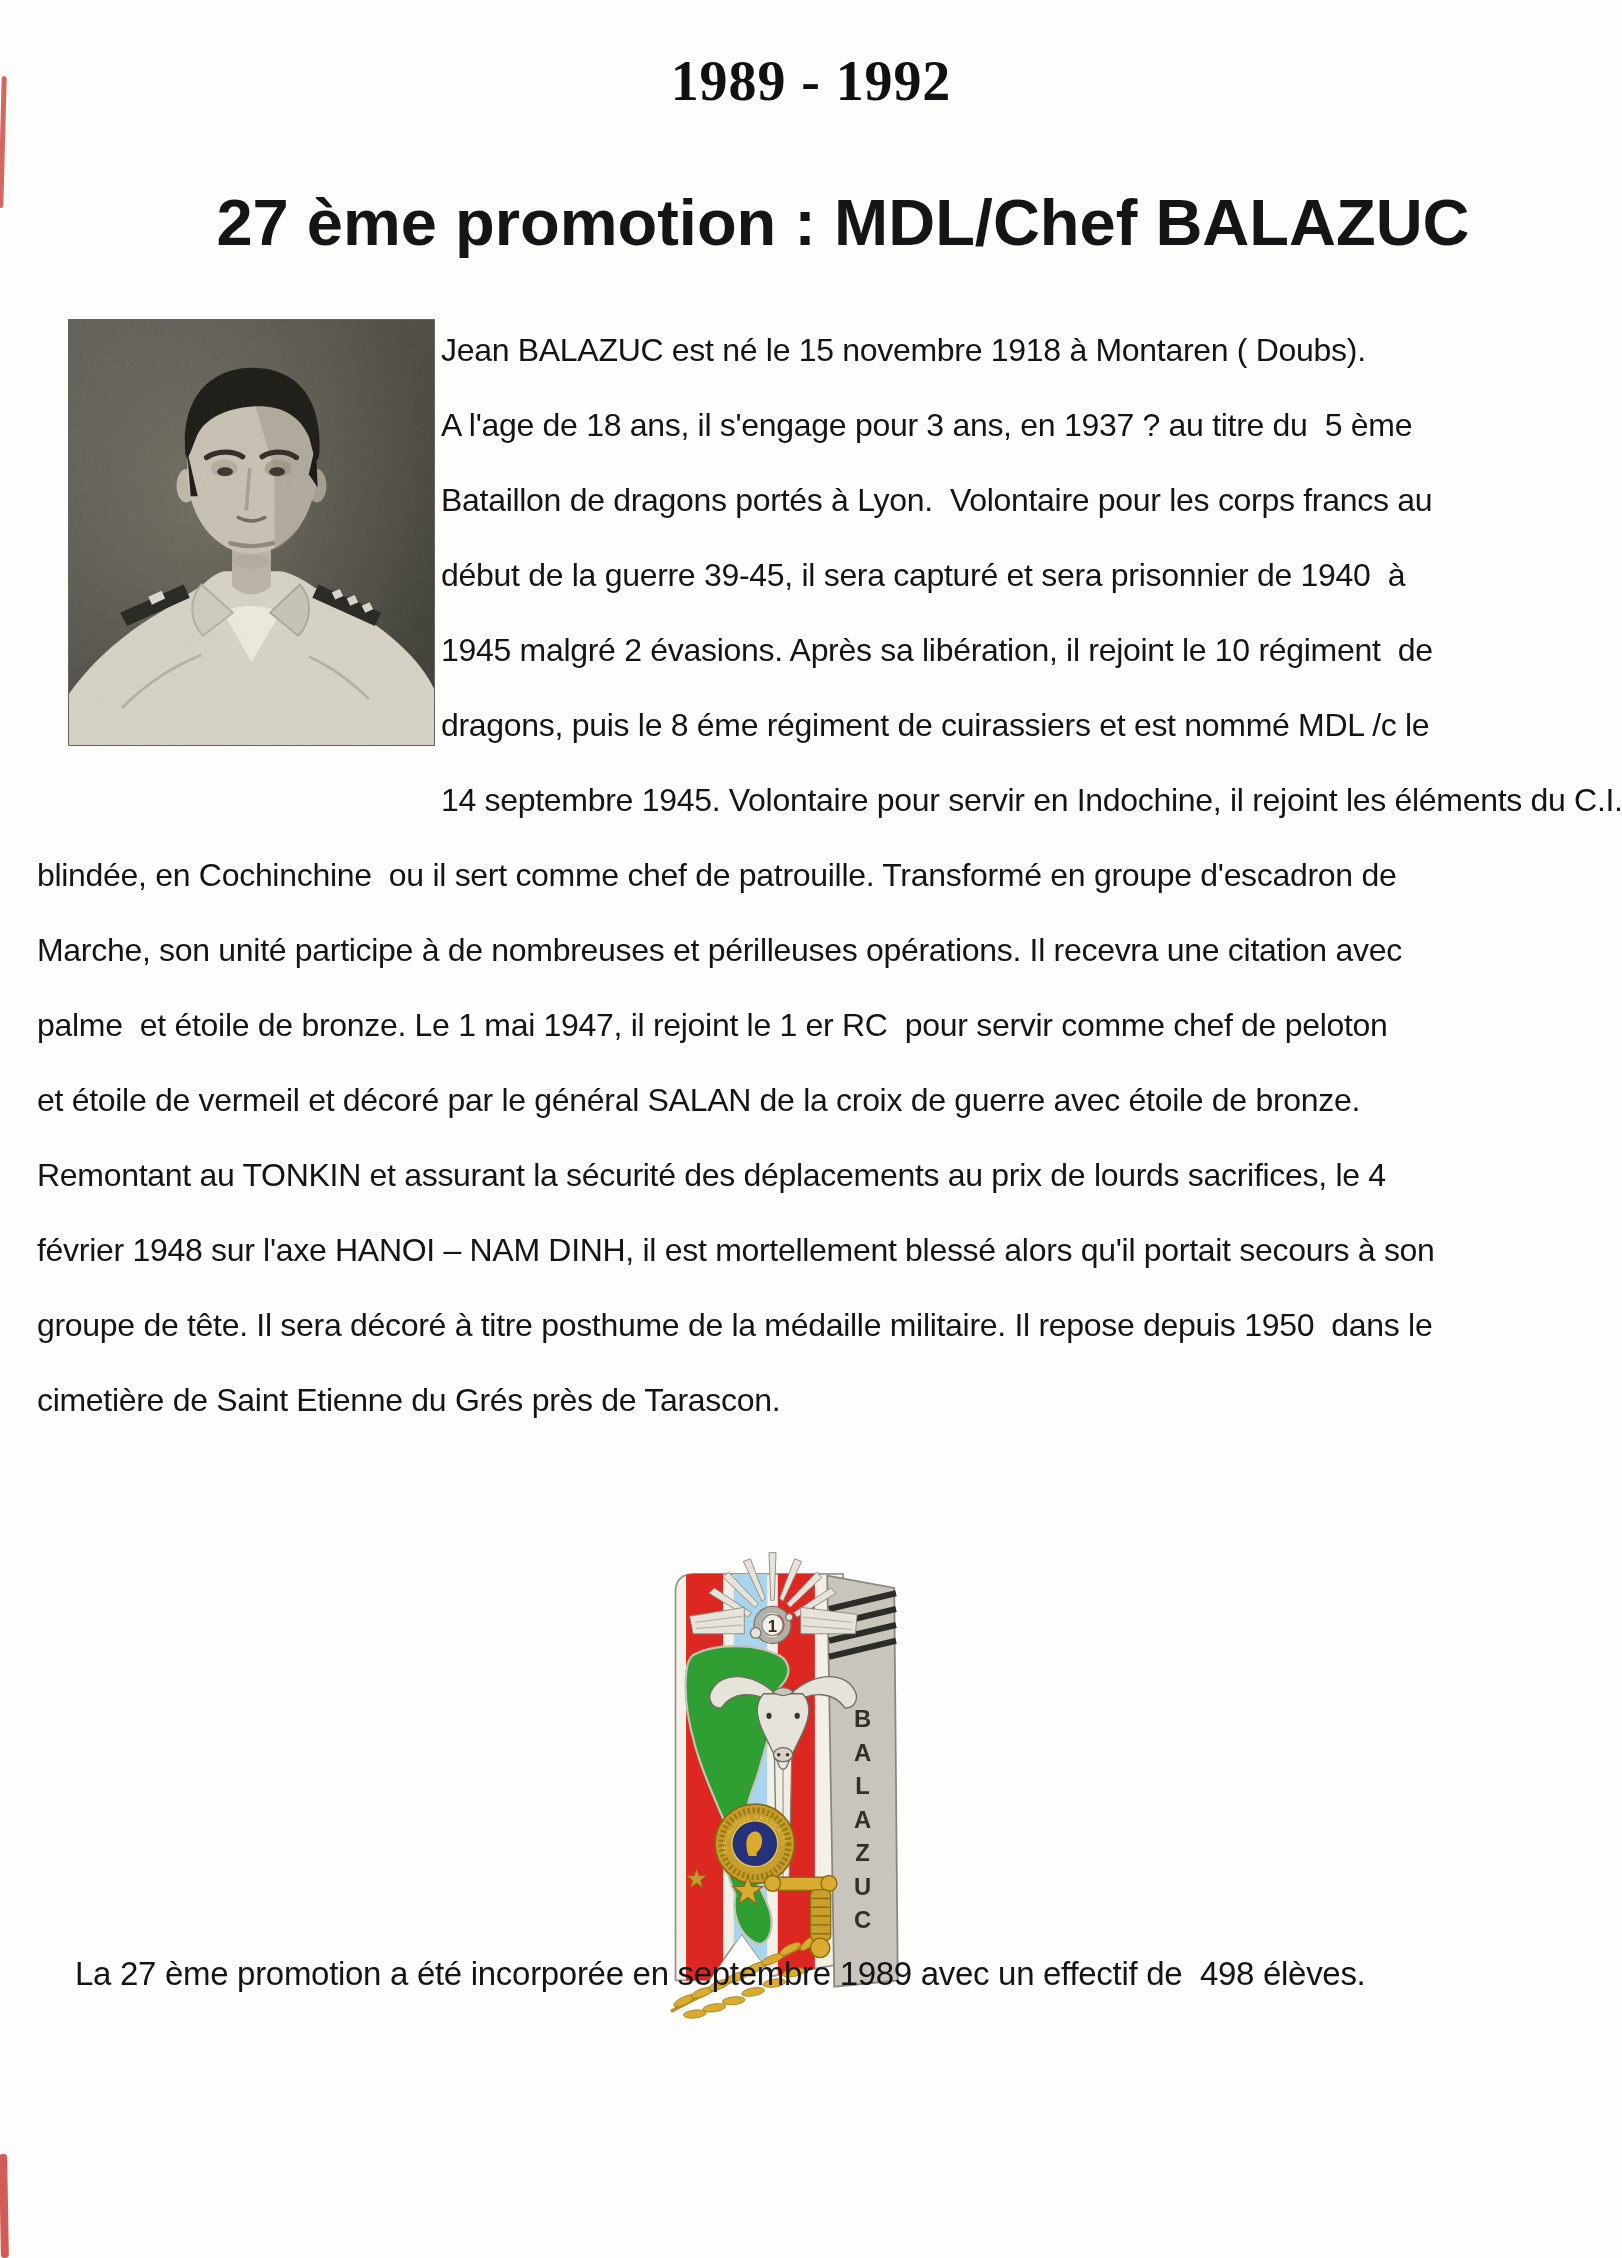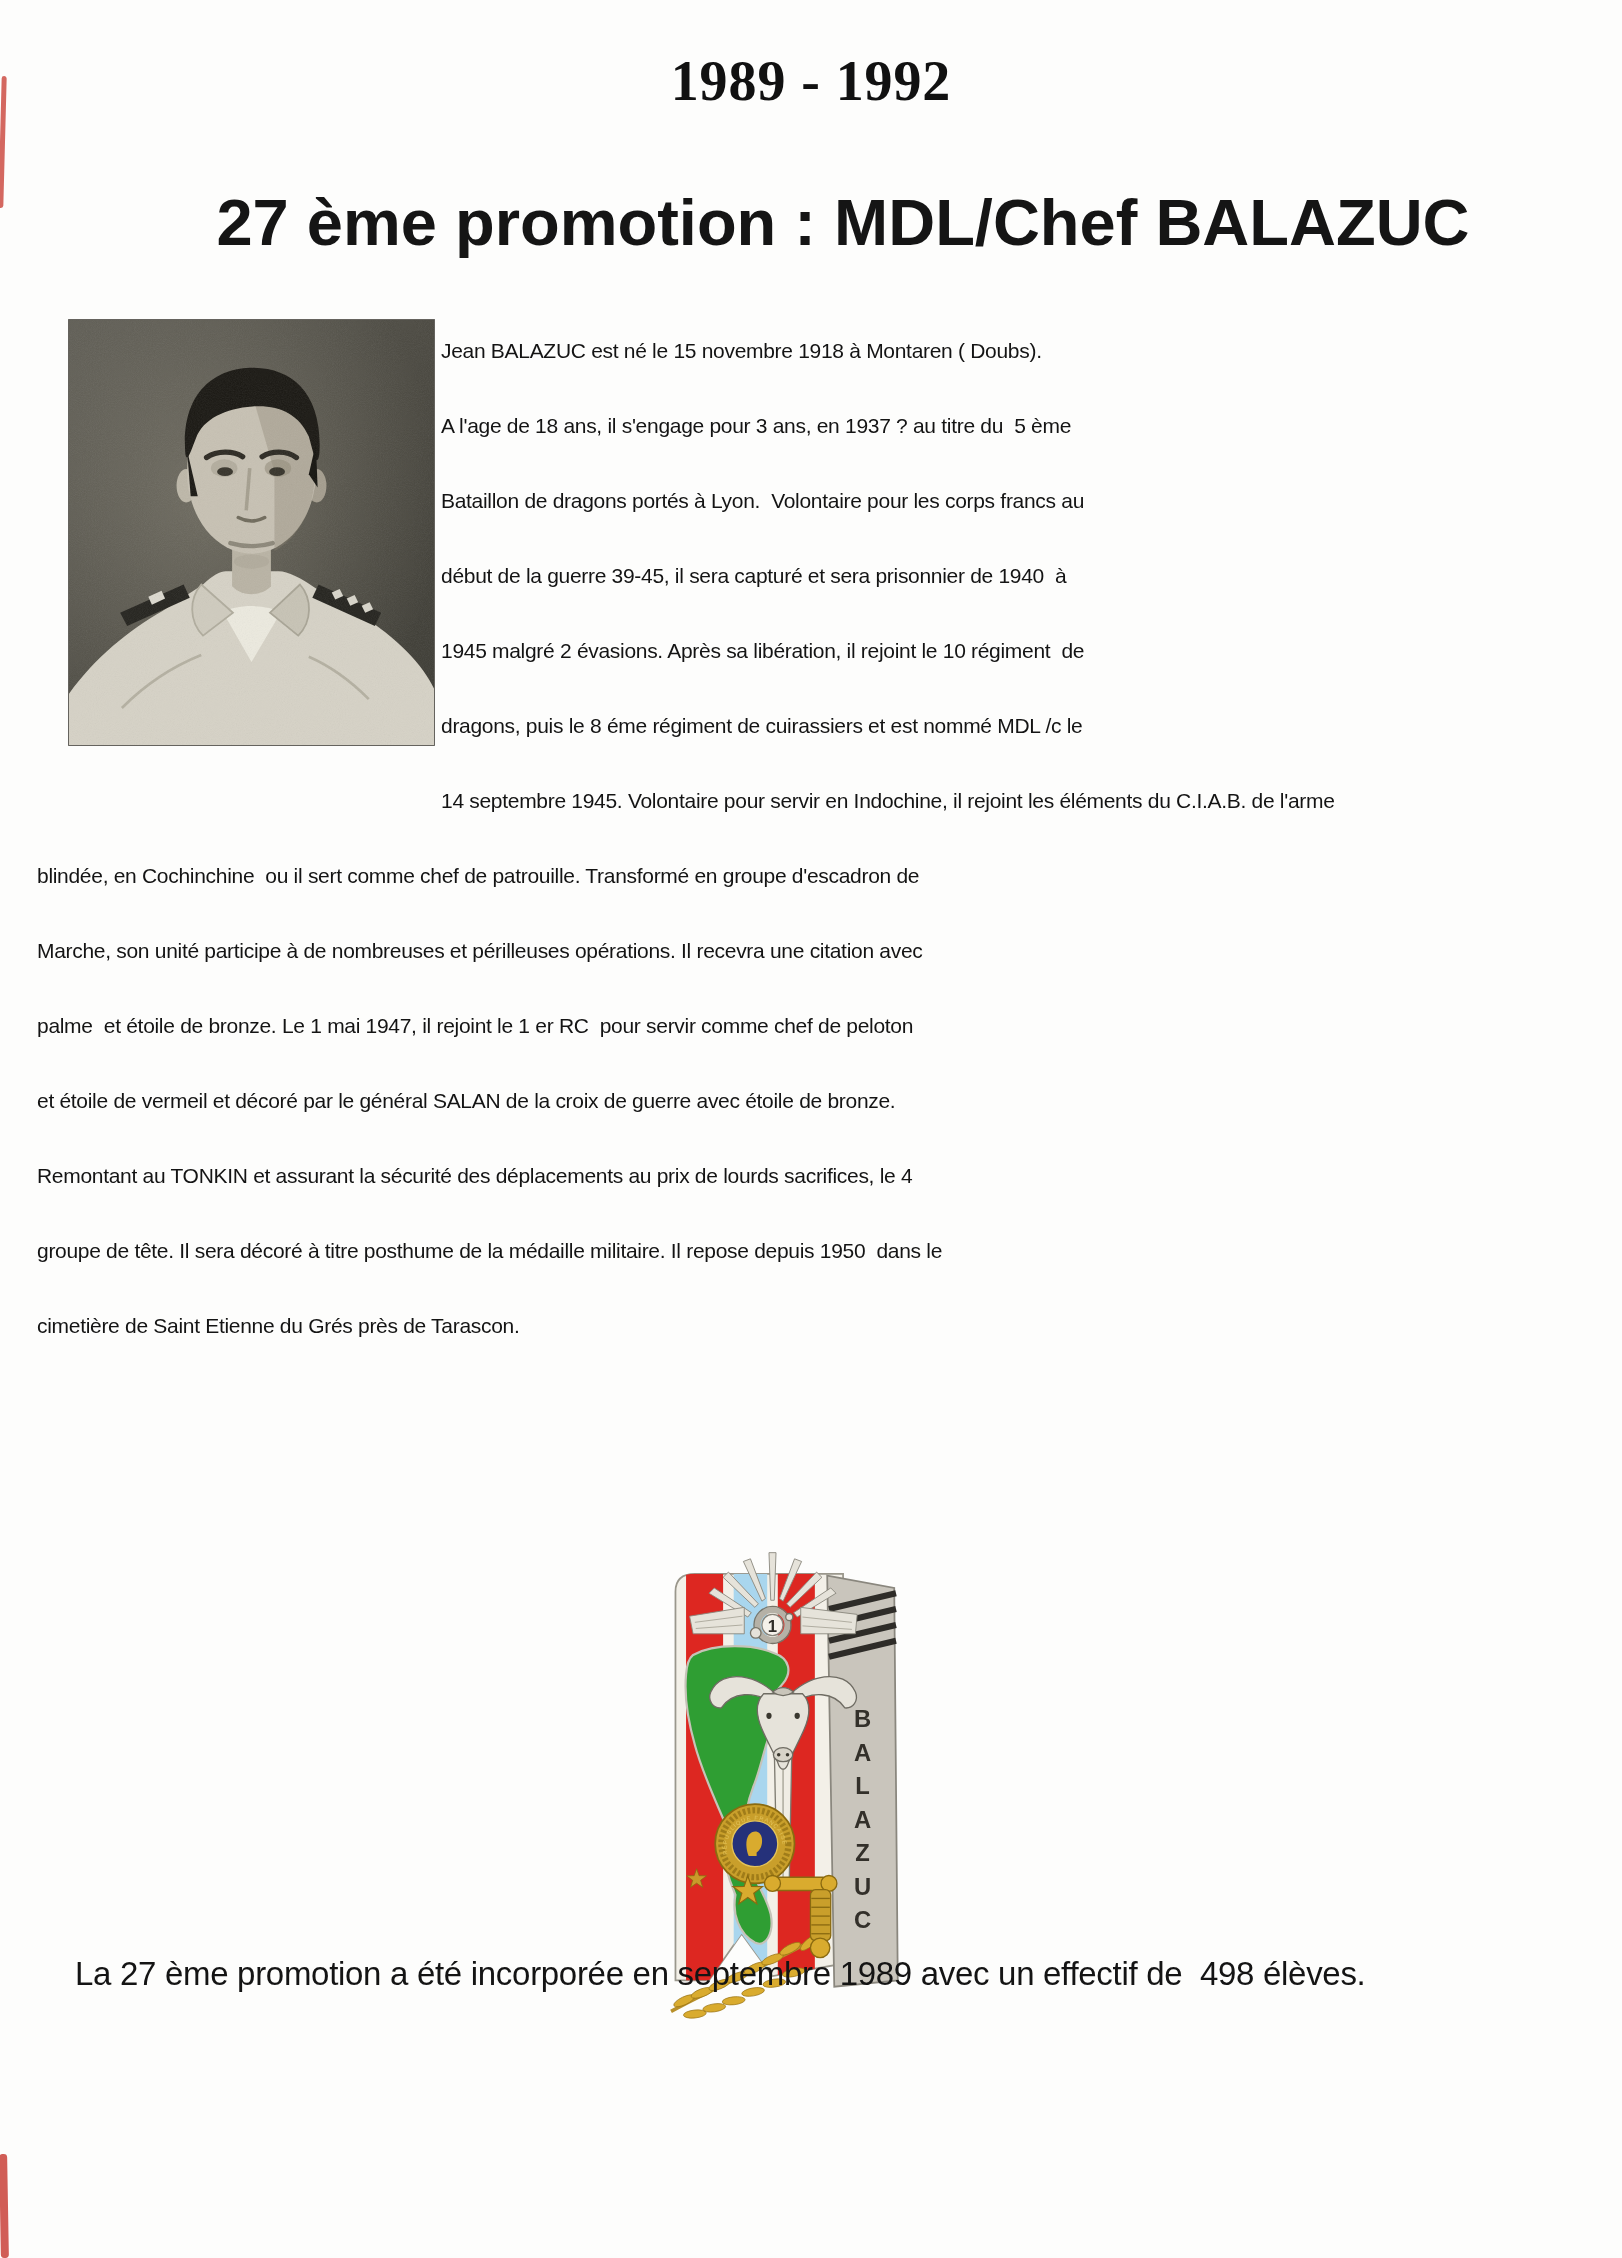--- a/index.html
+++ b/index.html
@@ -30,21 +30,21 @@
     padding:0 26.5px 0 37px;
   }
   .photo-float{
     float:left;
     width:365px;height:425px;
     margin:7px 7px 26.5px 32px;
     box-shadow:0 0 0 0.9px #55534d;
     background:#444;
   }
   .bio-line{
-    font-size:21px;line-height:75px;
+    font-size:32px;line-height:75px;
     letter-spacing:-0.3px;
     white-space:pre;
     color:#141414;
   }
   .caption{
     position:absolute;top:1952px;left:75px;
     font-size:33px;line-height:44px;letter-spacing:-0.3px;
     white-space:pre;color:#141414;
   }
   .badge-wrap{
@@ -146,20 +146,21 @@
     <div class="bio-line">Bataillon de dragons portés à Lyon.  Volontaire pour les corps francs au</div>
     <div class="bio-line">début de la guerre 39-45, il sera capturé et sera prisonnier de 1940  à</div>
     <div class="bio-line">1945 malgré 2 évasions. Après sa libération, il rejoint le 10 régiment  de</div>
     <div class="bio-line">dragons, puis le 8 éme régiment de cuirassiers et est nommé MDL /c le</div>
     <div class="bio-line">14 septembre 1945. Volontaire pour servir en Indochine, il rejoint les éléments du C.I.A.B. de l'arme</div>
     <div class="bio-line">blindée, en Cochinchine  ou il sert comme chef de patrouille. Transformé en groupe d'escadron de</div>
     <div class="bio-line">Marche, son unité participe à de nombreuses et périlleuses opérations. Il recevra une citation avec</div>
     <div class="bio-line">palme  et étoile de bronze. Le 1 mai 1947, il rejoint le 1 er RC  pour servir comme chef de peloton</div>
     <div class="bio-line">et étoile de vermeil et décoré par le général SALAN de la croix de guerre avec étoile de bronze.</div>
     <div class="bio-line">Remontant au TONKIN et assurant la sécurité des déplacements au prix de lourds sacrifices, le 4</div>
+    <div class="bio-line">février 1948 sur l'axe HANOI – NAM DINH, il est mortellement blessé alors qu'il portait secours à son</div>
     <div class="bio-line">groupe de tête. Il sera décoré à titre posthume de la médaille militaire. Il repose depuis 1950  dans le</div>
     <div class="bio-line">cimetière de Saint Etienne du Grés près de Tarascon.</div>
   </div>
 
   <div class="badge-wrap">
     <svg width="265" height="494" viewBox="0 0 300 560">
       <defs>
         <clipPath id="shieldClip">
           <path d="M40,64 Q40,44 62,44 L230,44 L230,486 L150,500 L115,452 L78,505 L40,505 Z"></path>
         </clipPath>

